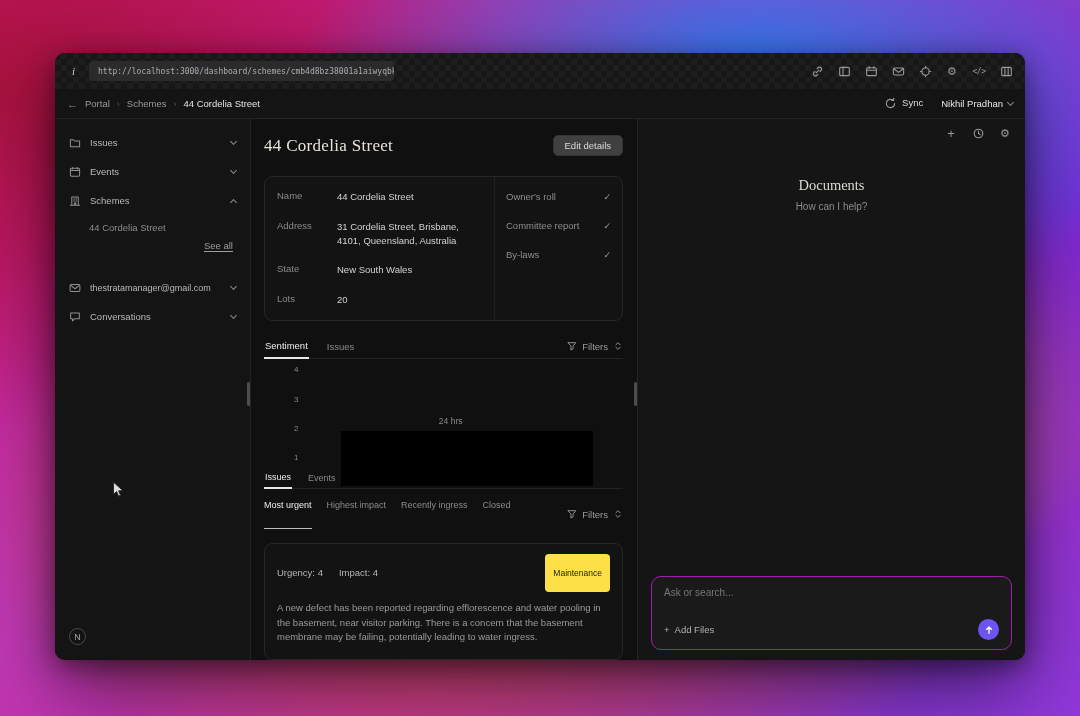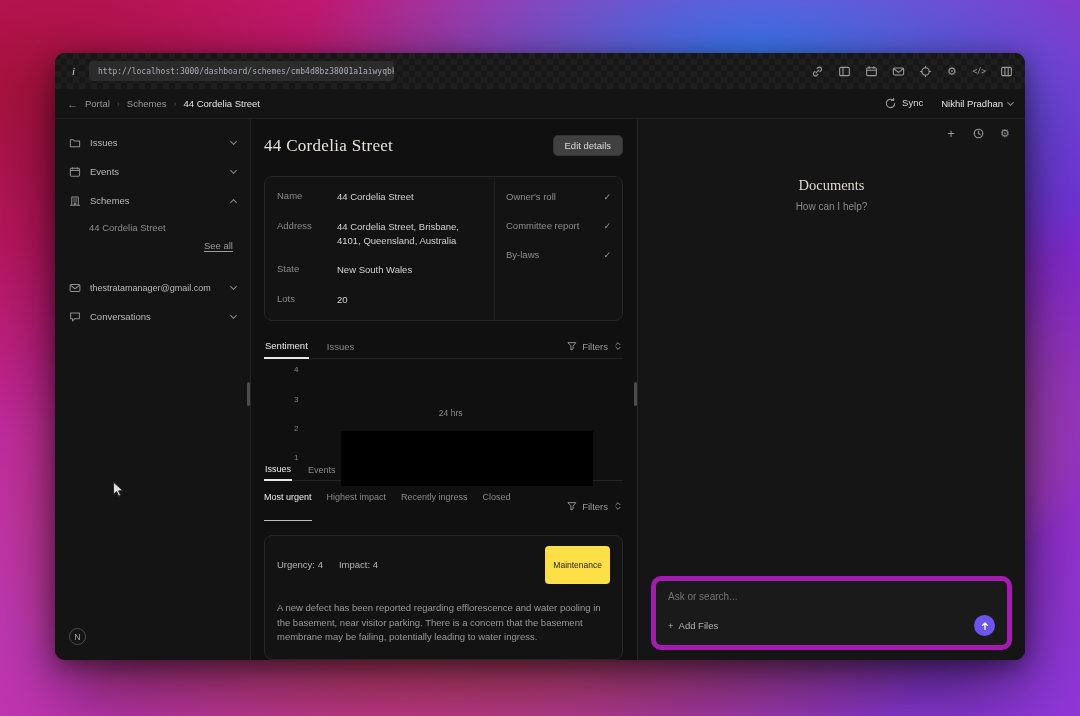--- a/index.html
+++ b/index.html
@@ -103,28 +103,28 @@
   .ltab { padding:0 1px 5px; margin-right:15px; color:#8a8a8a; font-size:9px; }
   .ltab.active { color:#ececec; border-bottom:2px solid #e8e8e8; margin-bottom:-1px; }
   .sort-row { margin-top:11px; display:flex; align-items:center; }
   .stab { margin-right:15px; color:#8a8a8a; font-size:9px; padding-bottom:18px; }
   .stab.active { color:#ececec; border-bottom:1px solid #bdbdbd; }
   .sort-row .filters-btn { padding-bottom:0; }
   
   .issue-card { margin-top:14px; border:1px solid #272727; border-radius:8px; background:#131313; padding:10px 12px 14px; }
   .issue-head { display:flex; align-items:center; gap:16px; color:#b6b6b6; font-size:9.5px; }
   .badge { margin-left:auto; background:#fde047; color:#1c1c1c; border-radius:4px; padding:14px 8px; font-size:8.5px; }
-  .issue-desc { margin-top:17px; color:#9a9a9a; font-size:9.5px; line-height:1.55; }
+  .issue-desc { margin-top:9px; color:#9a9a9a; font-size:9.5px; line-height:1.55; }
   
   .assistant { width:388px; background:#151515; border-left:1px solid #252525; display:flex; flex-direction:column; position:relative; }
   .as-icons { position:absolute; top:7px; right:13px; display:flex; gap:13px; align-items:center; }
   .as-center { margin-top:58px; text-align:center; }
   .as-title { font-family:"Liberation Serif",serif; font-size:14.5px; color:#ddd9d2; font-weight:400; }
   .as-sub { margin-top:7px; color:#8b8b8b; font-size:10px; }
-  .as-input-card { margin:auto 13px 10px; border:5px solid #a21caf; border-radius:10px; background:#1a1a1a; height:74px; padding:10px 12px 9px; display:flex; flex-direction:column; }
+  .as-input-card { margin:auto 13px 10px; border:1px solid #a21caf; border-radius:10px; background:#1a1a1a; height:74px; padding:10px 12px 9px; display:flex; flex-direction:column; }
   .as-input { background:transparent; border:none; outline:none; color:#cfcfcf; font-size:10px; font-family:"Liberation Sans",sans-serif; width:100%; }
   .as-input::placeholder { color:#767676; }
   .as-bottom { margin-top:auto; display:flex; align-items:center; }
   .add-files { display:flex; align-items:center; gap:5px; color:#b3b3b3; font-size:9.5px; }
   .send-btn { margin-left:auto; width:21px; height:21px; border-radius:50%; background:#6d54ef; display:flex; align-items:center; justify-content:center; }
   .send-btn svg { width:10px; height:10px; stroke:#fff; fill:none; stroke-width:1.6; stroke-linecap:round; stroke-linejoin:round; }
   
   .cursor { position:absolute; left:112px; top:481px; z-index:50; }
 </style>
 </head>
@@ -261,21 +261,21 @@
       </div>
 
       <div class="details-card">
         <div class="fields-col">
           <div class="field-row">
             <span class="field-label">Name</span>
             <span class="field-value">44 Cordelia Street</span>
           </div>
           <div class="field-row">
             <span class="field-label">Address</span>
-            <span class="field-value">44 Cordelia Street, Brisbane, 4101, Queensland, Australia</span>
+            <span class="field-value">31 Cordelia Street, Brisbane, 4101, Queensland, Australia</span>
           </div>
           <div class="field-row">
             <span class="field-label">State</span>
             <span class="field-value">New South Wales</span>
           </div>
           <div class="field-row">
             <span class="field-label">Lots</span>
             <span class="field-value">20</span>
           </div>
         </div>

